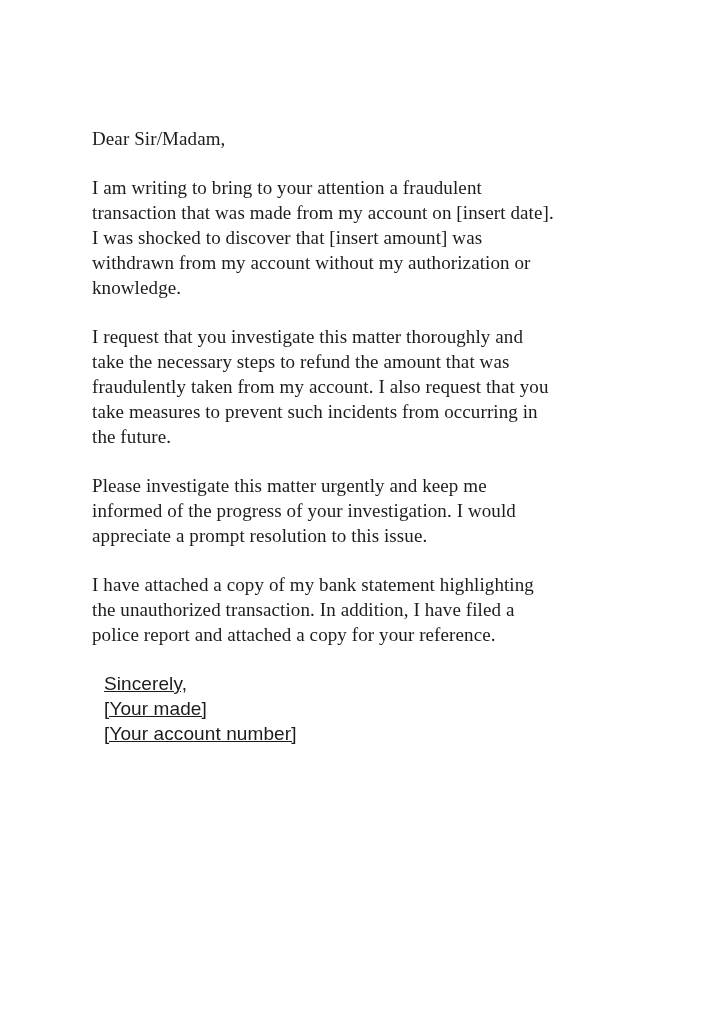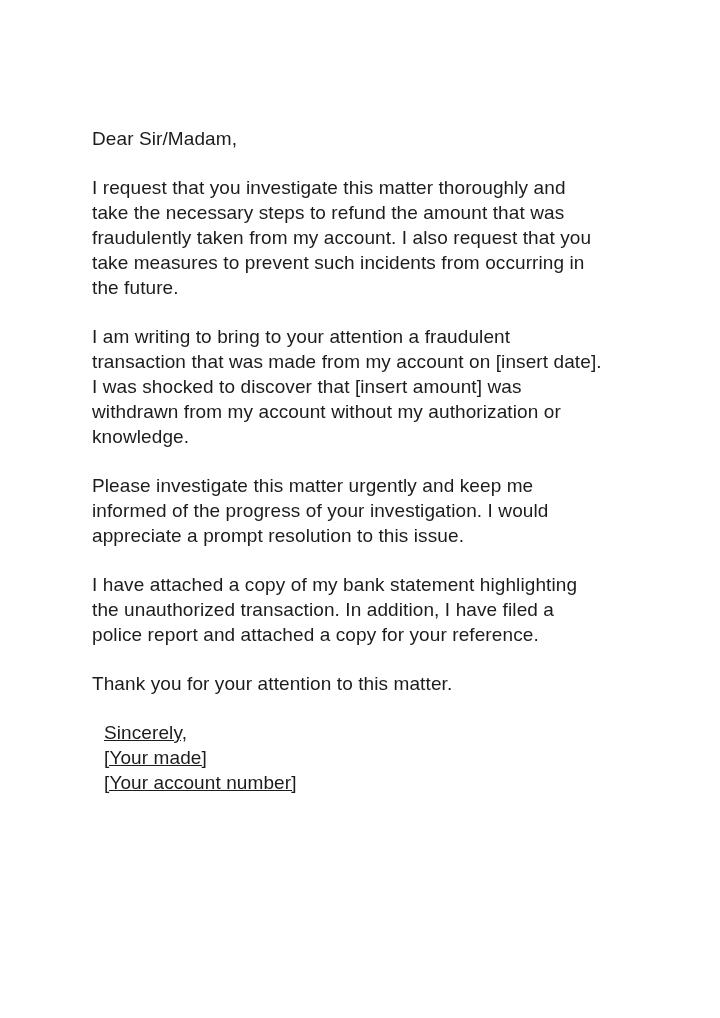--- a/index.html
+++ b/index.html
@@ -24,57 +24,57 @@
   .letter-text {
     font-size: 19px;
     line-height: 25px;
     letter-spacing: 0.1px;
     color: #1c1c1c;
     -webkit-font-smoothing: antialiased;
   }
   .para {
     margin: 0 0 24px 0;
     white-space: pre-line; 
+    font-family: Liberation Serif, serif;
   }
   .signature-block {
     margin: 12px;
     text-decoration: underline;
   }
   .signature-line {
     margin: 0;
   }
 </style>
 </head>
 <body>
 
 <div class="page letter-text">
 
   <p class="para">Dear Sir/Madam,</p>
 
+  <p class="para">I am writing to bring to your attention a fraudulent
+transaction that was made from my account on [insert date].
+I was shocked to discover that [insert amount] was
+withdrawn from my account without my authorization or
+knowledge.</p>
+
   <p class="para">I request that you investigate this matter thoroughly and
 take the necessary steps to refund the amount that was
 fraudulently taken from my account. I also request that you
 take measures to prevent such incidents from occurring in
 the future.</p>
-
-  <p class="para">I am writing to bring to your attention a fraudulent
-transaction that was made from my account on [insert date].
-I was shocked to discover that [insert amount] was
-withdrawn from my account without my authorization or
-knowledge.</p>
 
   <p class="para">Please investigate this matter urgently and keep me
 informed of the progress of your investigation. I would
 appreciate a prompt resolution to this issue.</p>
 
   <p class="para">I have attached a copy of my bank statement highlighting
 the unauthorized transaction. In addition, I have filed a
 police report and attached a copy for your reference.</p>
 
-  <p class="para">Thank you for your attention to this matter.</p>
 
   <div class="signature-block">
     <p class="signature-line">Sincerely,</p>
     <p class="signature-line">[Your made]</p>
     <p class="signature-line">[Your account number]</p>
   </div>
 
 </div>
 
 </body></html>

